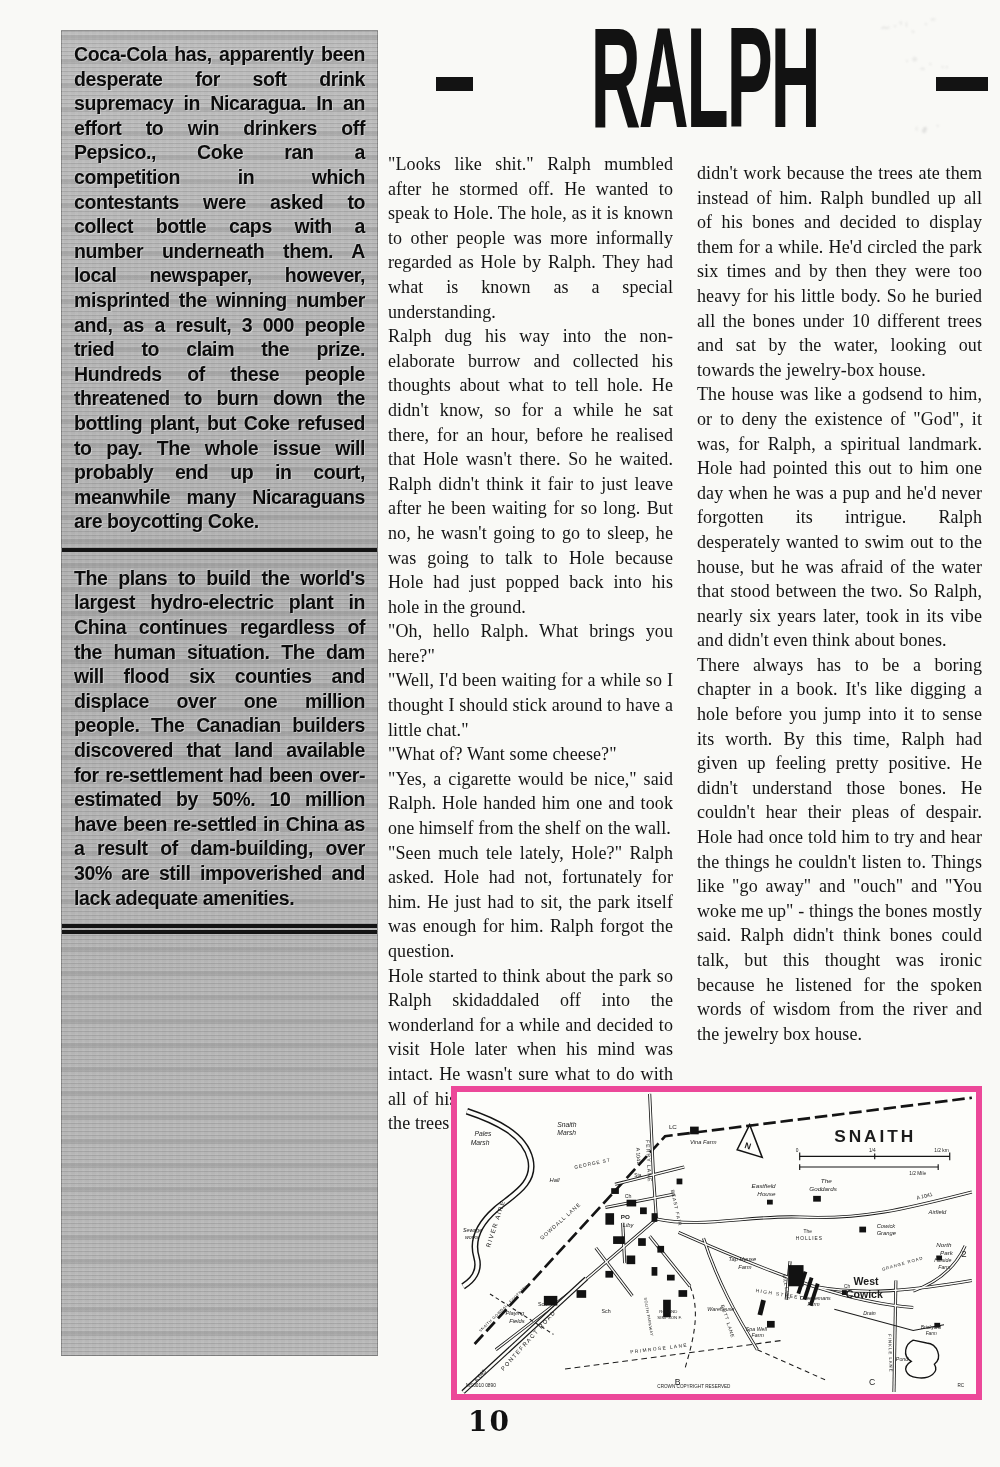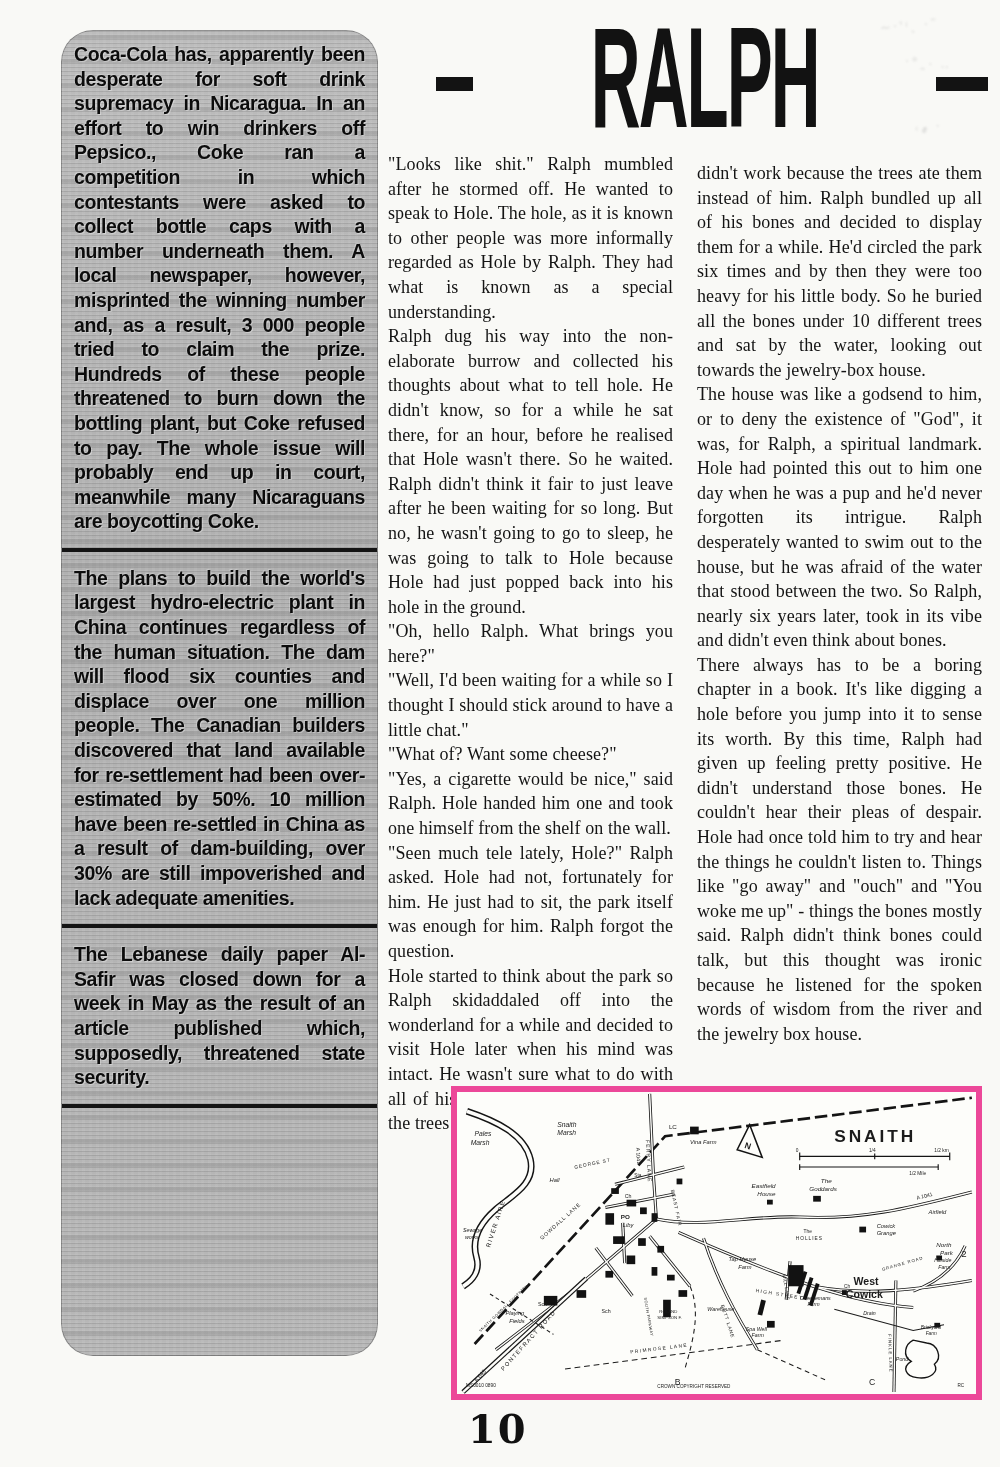--- a/index.html
+++ b/index.html
@@ -12,21 +12,20 @@
   
   .sidebar{
     position:absolute;left:61px;top:30px;width:317px;height:1326px;
     background-color:#b5b5b5;
     background-image:
       repeating-linear-gradient(0deg, rgba(0,0,0,0.10) 0 1px, rgba(255,255,255,0.06) 1px 2px, transparent 2px 4px),
       repeating-linear-gradient(0deg, transparent 0 21px, rgba(0,0,0,0.10) 21px 24px),
       repeating-linear-gradient(90deg, rgba(255,255,255,0.05) 0 3px, transparent 3px 7px),
       linear-gradient(180deg,#bcbcbc,#b0b0b0 40%,#b7b7b7);
     box-shadow:inset 0 0 0 1px rgba(0,0,0,0.25);
-    border-radius:32px;
   }
   .sb-item{
     padding:12px 13px 12px 13px;
     font-family:"Liberation Sans",sans-serif;
     font-weight:700;
     font-size:19.5px;line-height:24.6px;
     letter-spacing:-0.4px;
     text-align:justify;
     color:#0c0c0c;
     text-shadow:1px 1px 0 rgba(255,255,255,0.35), -1px -1px 0 rgba(255,255,255,0.25);
@@ -67,32 +66,31 @@
     position:absolute;left:451px;top:1086px;width:531px;height:314px;
     background:#fdfdfa;border:6px solid #ec4899;box-sizing:border-box;
   }
   .map-panel svg{display:block;width:100%;height:100%;}
   .map-panel svg text{font-family:"Liberation Sans",sans-serif;fill:#1b1b1b;}
 
   
   .page-num{
     position:absolute;left:468px;top:1405px;
     font-family:"DejaVu Serif",serif;font-weight:700;
-    font-size:40px;letter-spacing:2px;color:#111;
+    font-size:28px;letter-spacing:2px;color:#111;
   }
 </style>
 </head>
 <body>
 
 <div class="sidebar">
   <div class="sb-item">Coca-Cola has, apparently been desperate for soft drink supremacy in Nicaragua. In an effort to win drinkers off Pepsico., Coke ran a competition in which contestants were asked to collect bottle caps with a number underneath them. A local newspaper, however, misprinted the winning number and, as a result, 3 000 people tried to claim the prize. Hundreds of these people threatened to burn down the bottling plant, but Coke refused to pay. The whole issue will probably end up in court, meanwhile many Nicaraguans are boycotting Coke.</div>
   <div class="sb-sep"></div>
   <div class="sb-item">The plans to build the world's largest hydro-electric plant in China continues regardless of the human situation. The dam will flood six counties and displace over one million people. The Canadian builders discovered that land available for re-settlement had been over-estimated by 50%. 10 million have been re-settled in China as a result of dam-building, over 30% are still impoverished and lack adequate amenities.</div>
   <div class="sb-sep"></div>
-  <div class="sb-item">The Lebanese daily paper Al-Safir was closed down for a week in May as the result of an article published which, supposedly, threatened state security.</div>
   <div class="sb-sep"></div>
 </div>
 
 <div class="masthead">
   <div class="m-dash left"></div>
   <div class="ralph-text">RALPH</div>
   <div class="m-dash right"></div>
 </div>
 
 <div class="noise" style="left:880px;top:18px;">~·‛ᵎ˛ ·˜</div>

